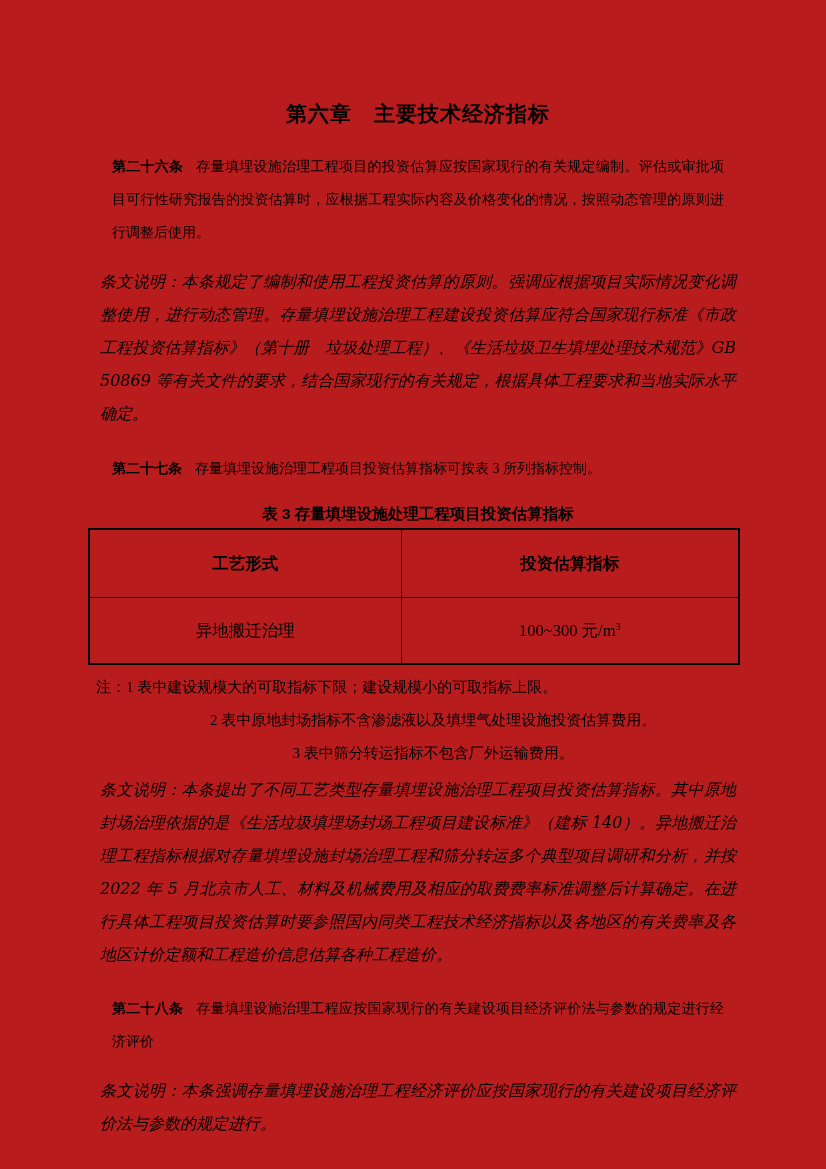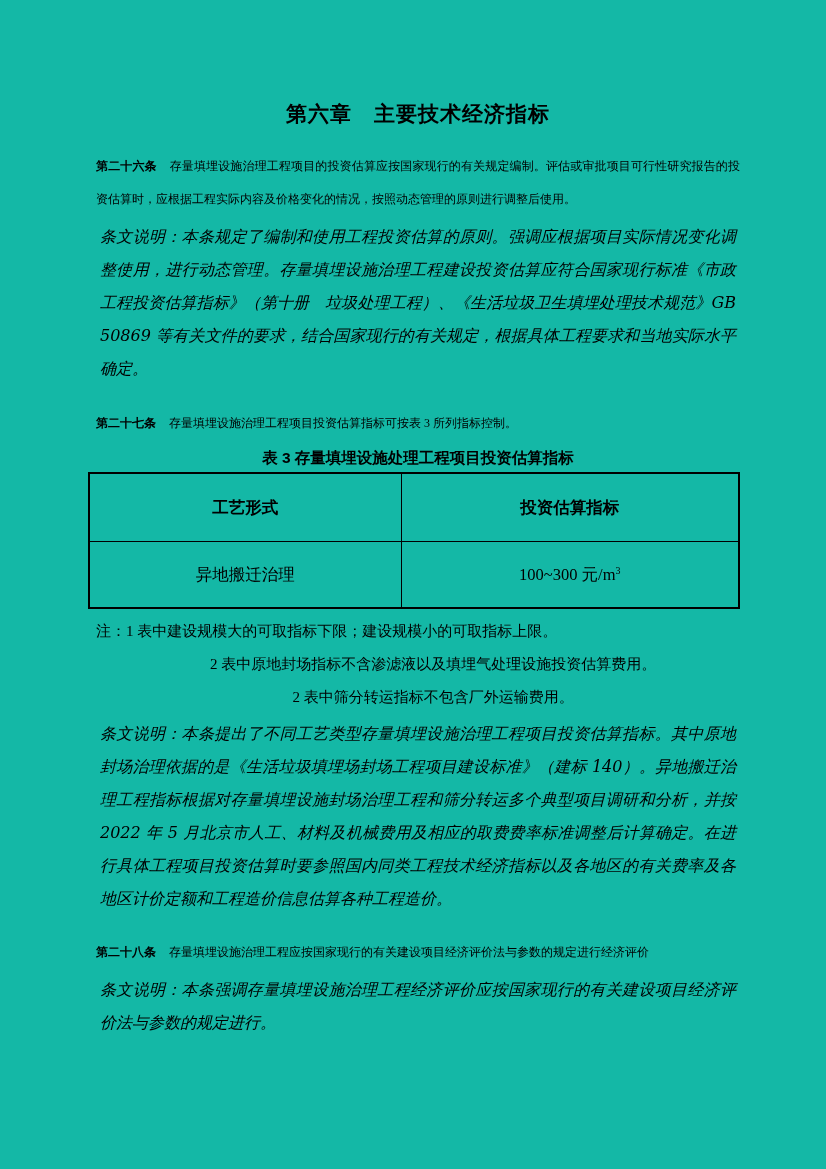--- a/index.html
+++ b/index.html
@@ -1,45 +1,45 @@
 <!DOCTYPE html>
 <html><head>
 <meta charset="utf-8">
 <style>
   html, body { margin: 0; padding: 0; background: #f2f2f2; }
   .page {
     position: relative;
     width: 826px;
     height: 1169px;
     margin: 0 auto;
-    background: #14b8a6;
+    background: #b91c1c;
     color: #000;
     font-family: "Liberation Serif", "DejaVu Serif", serif;
     overflow: hidden;
   }
   .content {
     position: absolute;
     left: 96px;
     top: 0;
     width: 644px;
   }
   .doc-title {
     margin-top: 98px;
     text-align: center;
     font-family: "Liberation Sans", "DejaVu Sans", sans-serif;
     font-weight: bold;
     font-size: 21px;
     line-height: 32px;
     letter-spacing: 1px;
   }
   .para {
-    font-size: 12px;
+    font-size: 14px;
     line-height: 33px;
     text-align: justify;
-    margin: 0;
+    margin: 16px;
   }
   .art-para { margin-top: 20px; }
   .art-label {
     font-family: "Liberation Sans", "DejaVu Sans", sans-serif;
     font-weight: bold;
     margin-right: 13px;
   }
   .commentary {
     font-size: 16px;
     line-height: 33px;
@@ -137,21 +137,21 @@
           <td>
             <span>100~300 元/m</span><sup>3</sup>
           </td>
         </tr>
       </tbody>
     </table>
 
     <div class="notes">
       <div class="note-line">注：1 表中建设规模大的可取指标下限；建设规模小的可取指标上限。</div>
       <div class="note-line note-cont">2 表中原地封场指标不含渗滤液以及填埋气处理设施投资估算费用。</div>
-      <div class="note-line note-cont">2 表中筛分转运指标不包含厂外运输费用。</div>
+      <div class="note-line note-cont">3 表中筛分转运指标不包含厂外运输费用。</div>
     </div>
 
     <p class="commentary commentary2">
       <span>条文说明：本条提出了不同工艺类型存量填埋设施治理工程项目投资估算指标。其中原地封场治理依据的是《生活垃圾填埋场封场工程项目建设标准》（建标 140）。异地搬迁治理工程指标根据对存量填埋设施封场治理工程和筛分转运多个典型项目调研和分析，并按 2022 年 5 月北京市人工、材料及机械费用及相应的取费费率标准调整后计算确定。在进行具体工程项目投资估算时要参照国内同类工程技术经济指标以及各地区的有关费率及各地区计价定额和工程造价信息估算各种工程造价。</span>
     </p>
 
     <p class="para art-para art28">
       <span class="art-label">第二十八条</span><span>存量填埋设施治理工程应按国家现行的有关建设项目经济评价法与参数的规定进行经济评价</span>
     </p>
 

